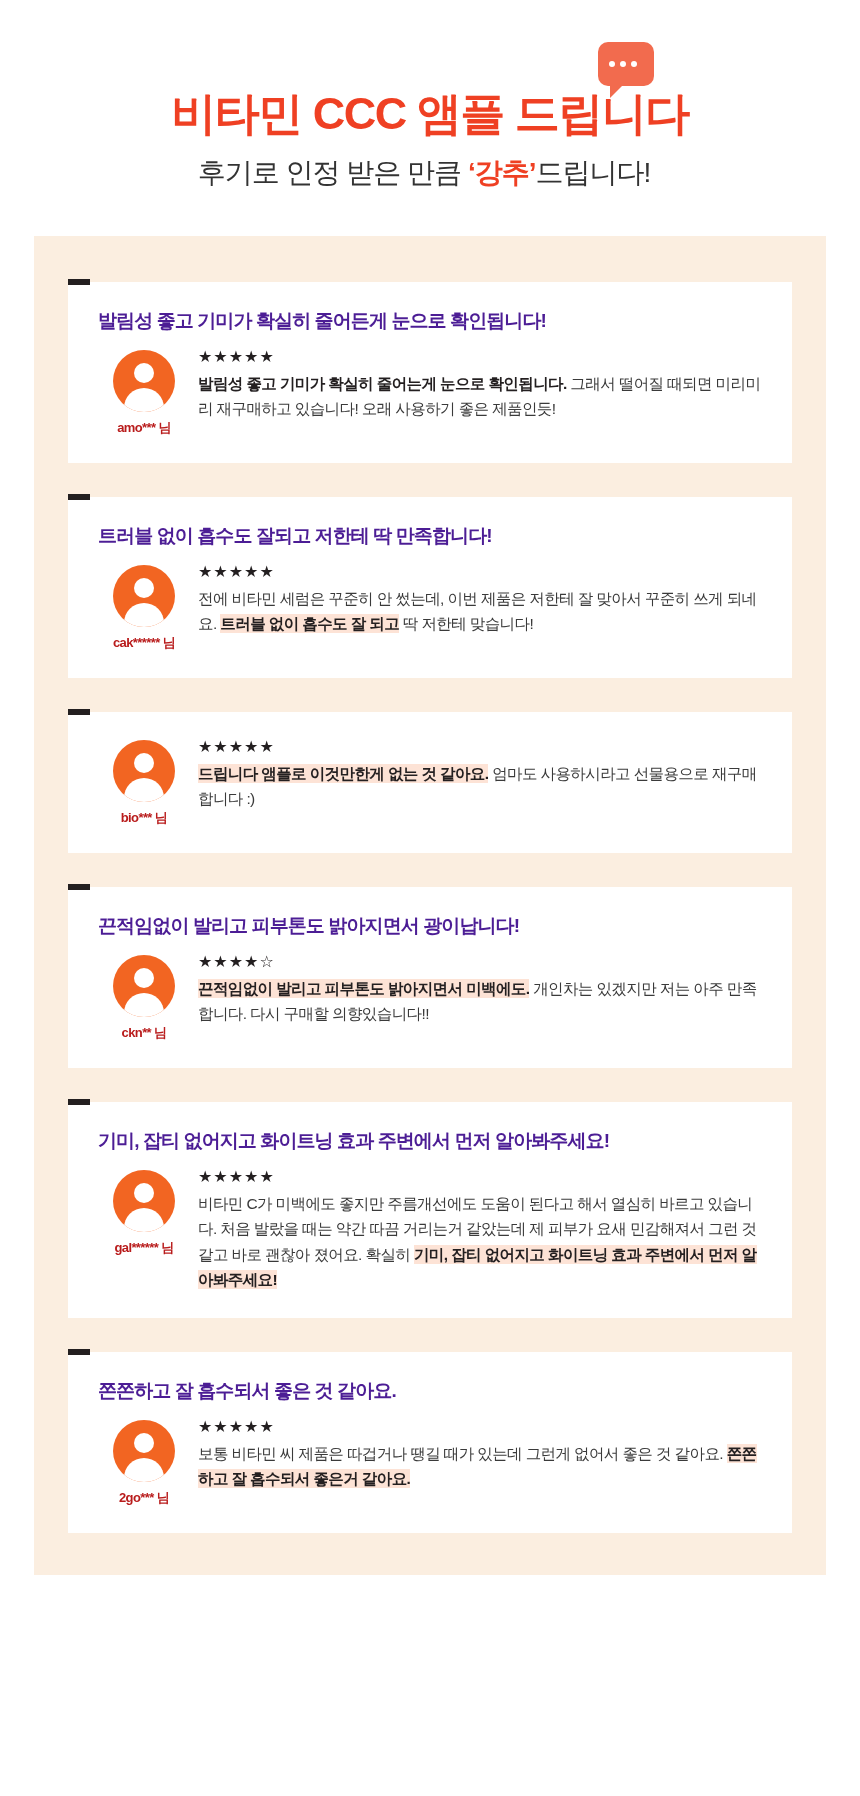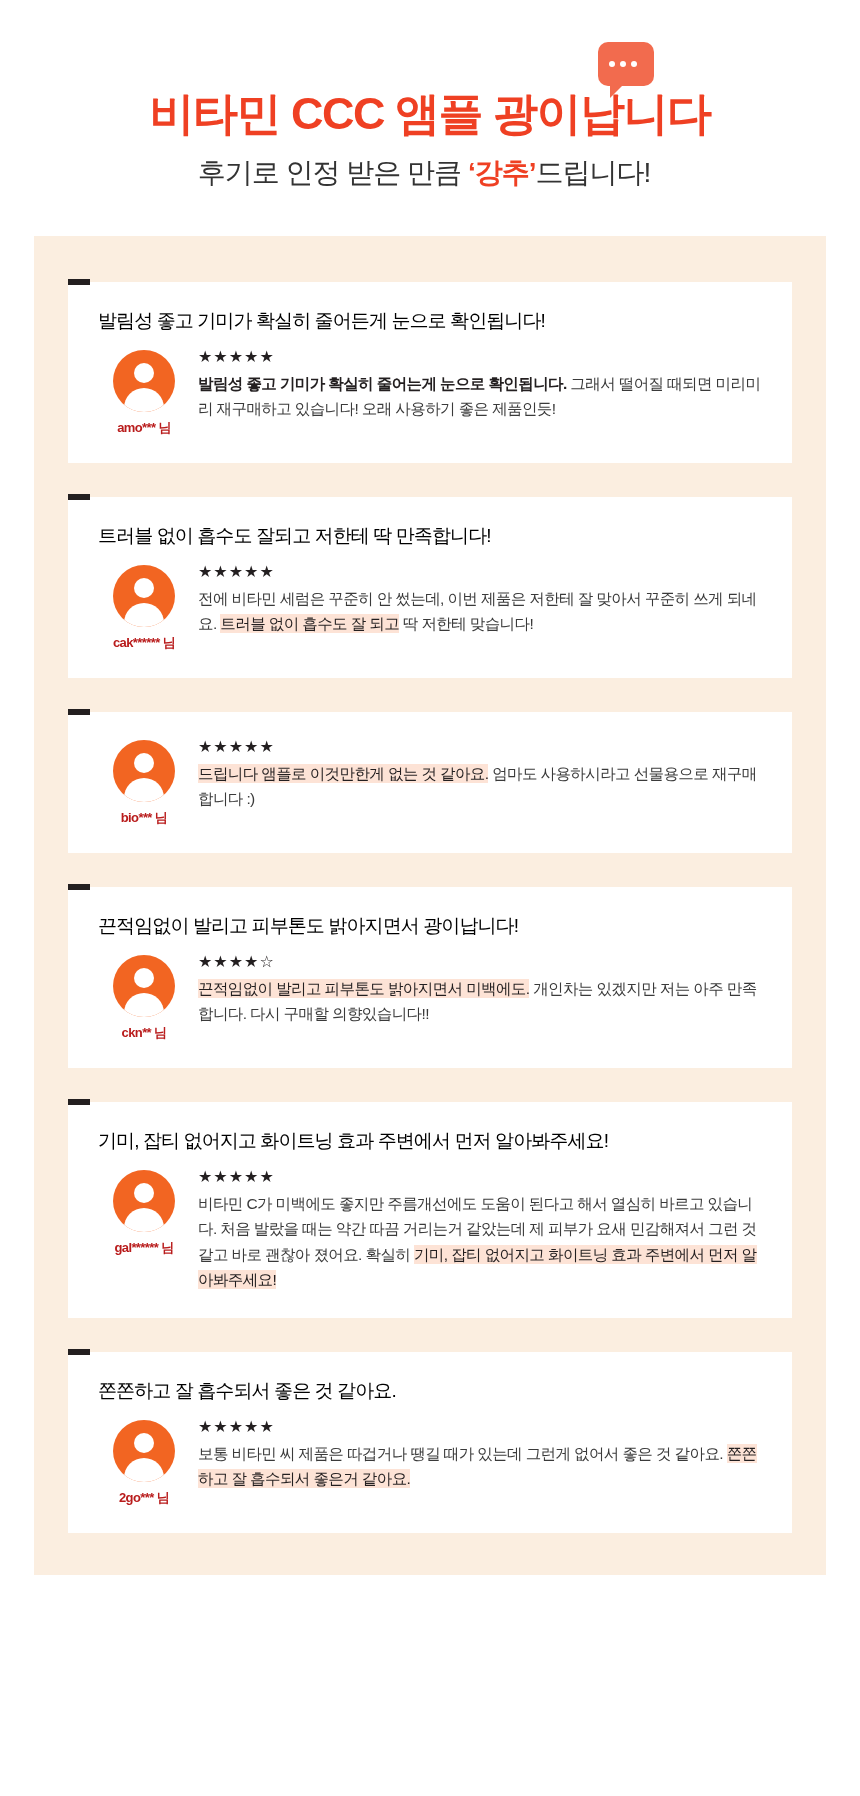--- a/index.html
+++ b/index.html
@@ -102,23 +102,23 @@
     top: -3px;
     left: 0;
     width: 22px;
     height: 6px;
     background: #231f20;
   }
 
   .card-title {
     margin: 0 0 14px 2px;
     font-size: 19px;
-    font-weight: normal;
+    font-weight: bold;
     letter-spacing: -0.9px;
-    color: #000000;
+    color: #4c1d95;
   }
 
   .review-row {
     display: flex;
     align-items: flex-start;
   }
 
   .avatar-col {
     width: 96px;
     flex: 0 0 96px;
@@ -177,39 +177,39 @@
     line-height: 1.62;
     letter-spacing: -0.6px;
     color: #3a3a3a;
   }
   .review-text b {
     font-weight: bold;
     color: #231f20;
   }
   .review-text .mark {
     background: #fde3d6;
-    font-weight: normal;
+    font-weight: bold;
     color: #231f20;
     padding: 1px 0;
   }
 </style>
 </head>
 <body>
 
 <div class="page">
 
   <div class="header">
     <div class="speech-bubble">
       <div class="speech-dots">
           <i></i>
           <i></i>
           <i></i>
         </div>
     </div>
-    <h1 class="main-title">비타민 CCC 앰플 광이납니다</h1>
+    <h1 class="main-title">비타민 CCC 앰플 드립니다</h1>
     <p class="sub-title"><span>후기로 인정 받은 만큼 </span><span class="hl">‘강추’</span><span>드립니다!</span></p>
   </div>
 
   <div class="panel" id="reviews-panel">
       <div class="card">
         <div class="card-tick"></div>
         <div class="card-title">발림성 좋고 기미가 확실히 줄어든게 눈으로 확인됩니다!</div>
         <div class="review-row">
           <div class="avatar-col">
             <div class="avatar">

